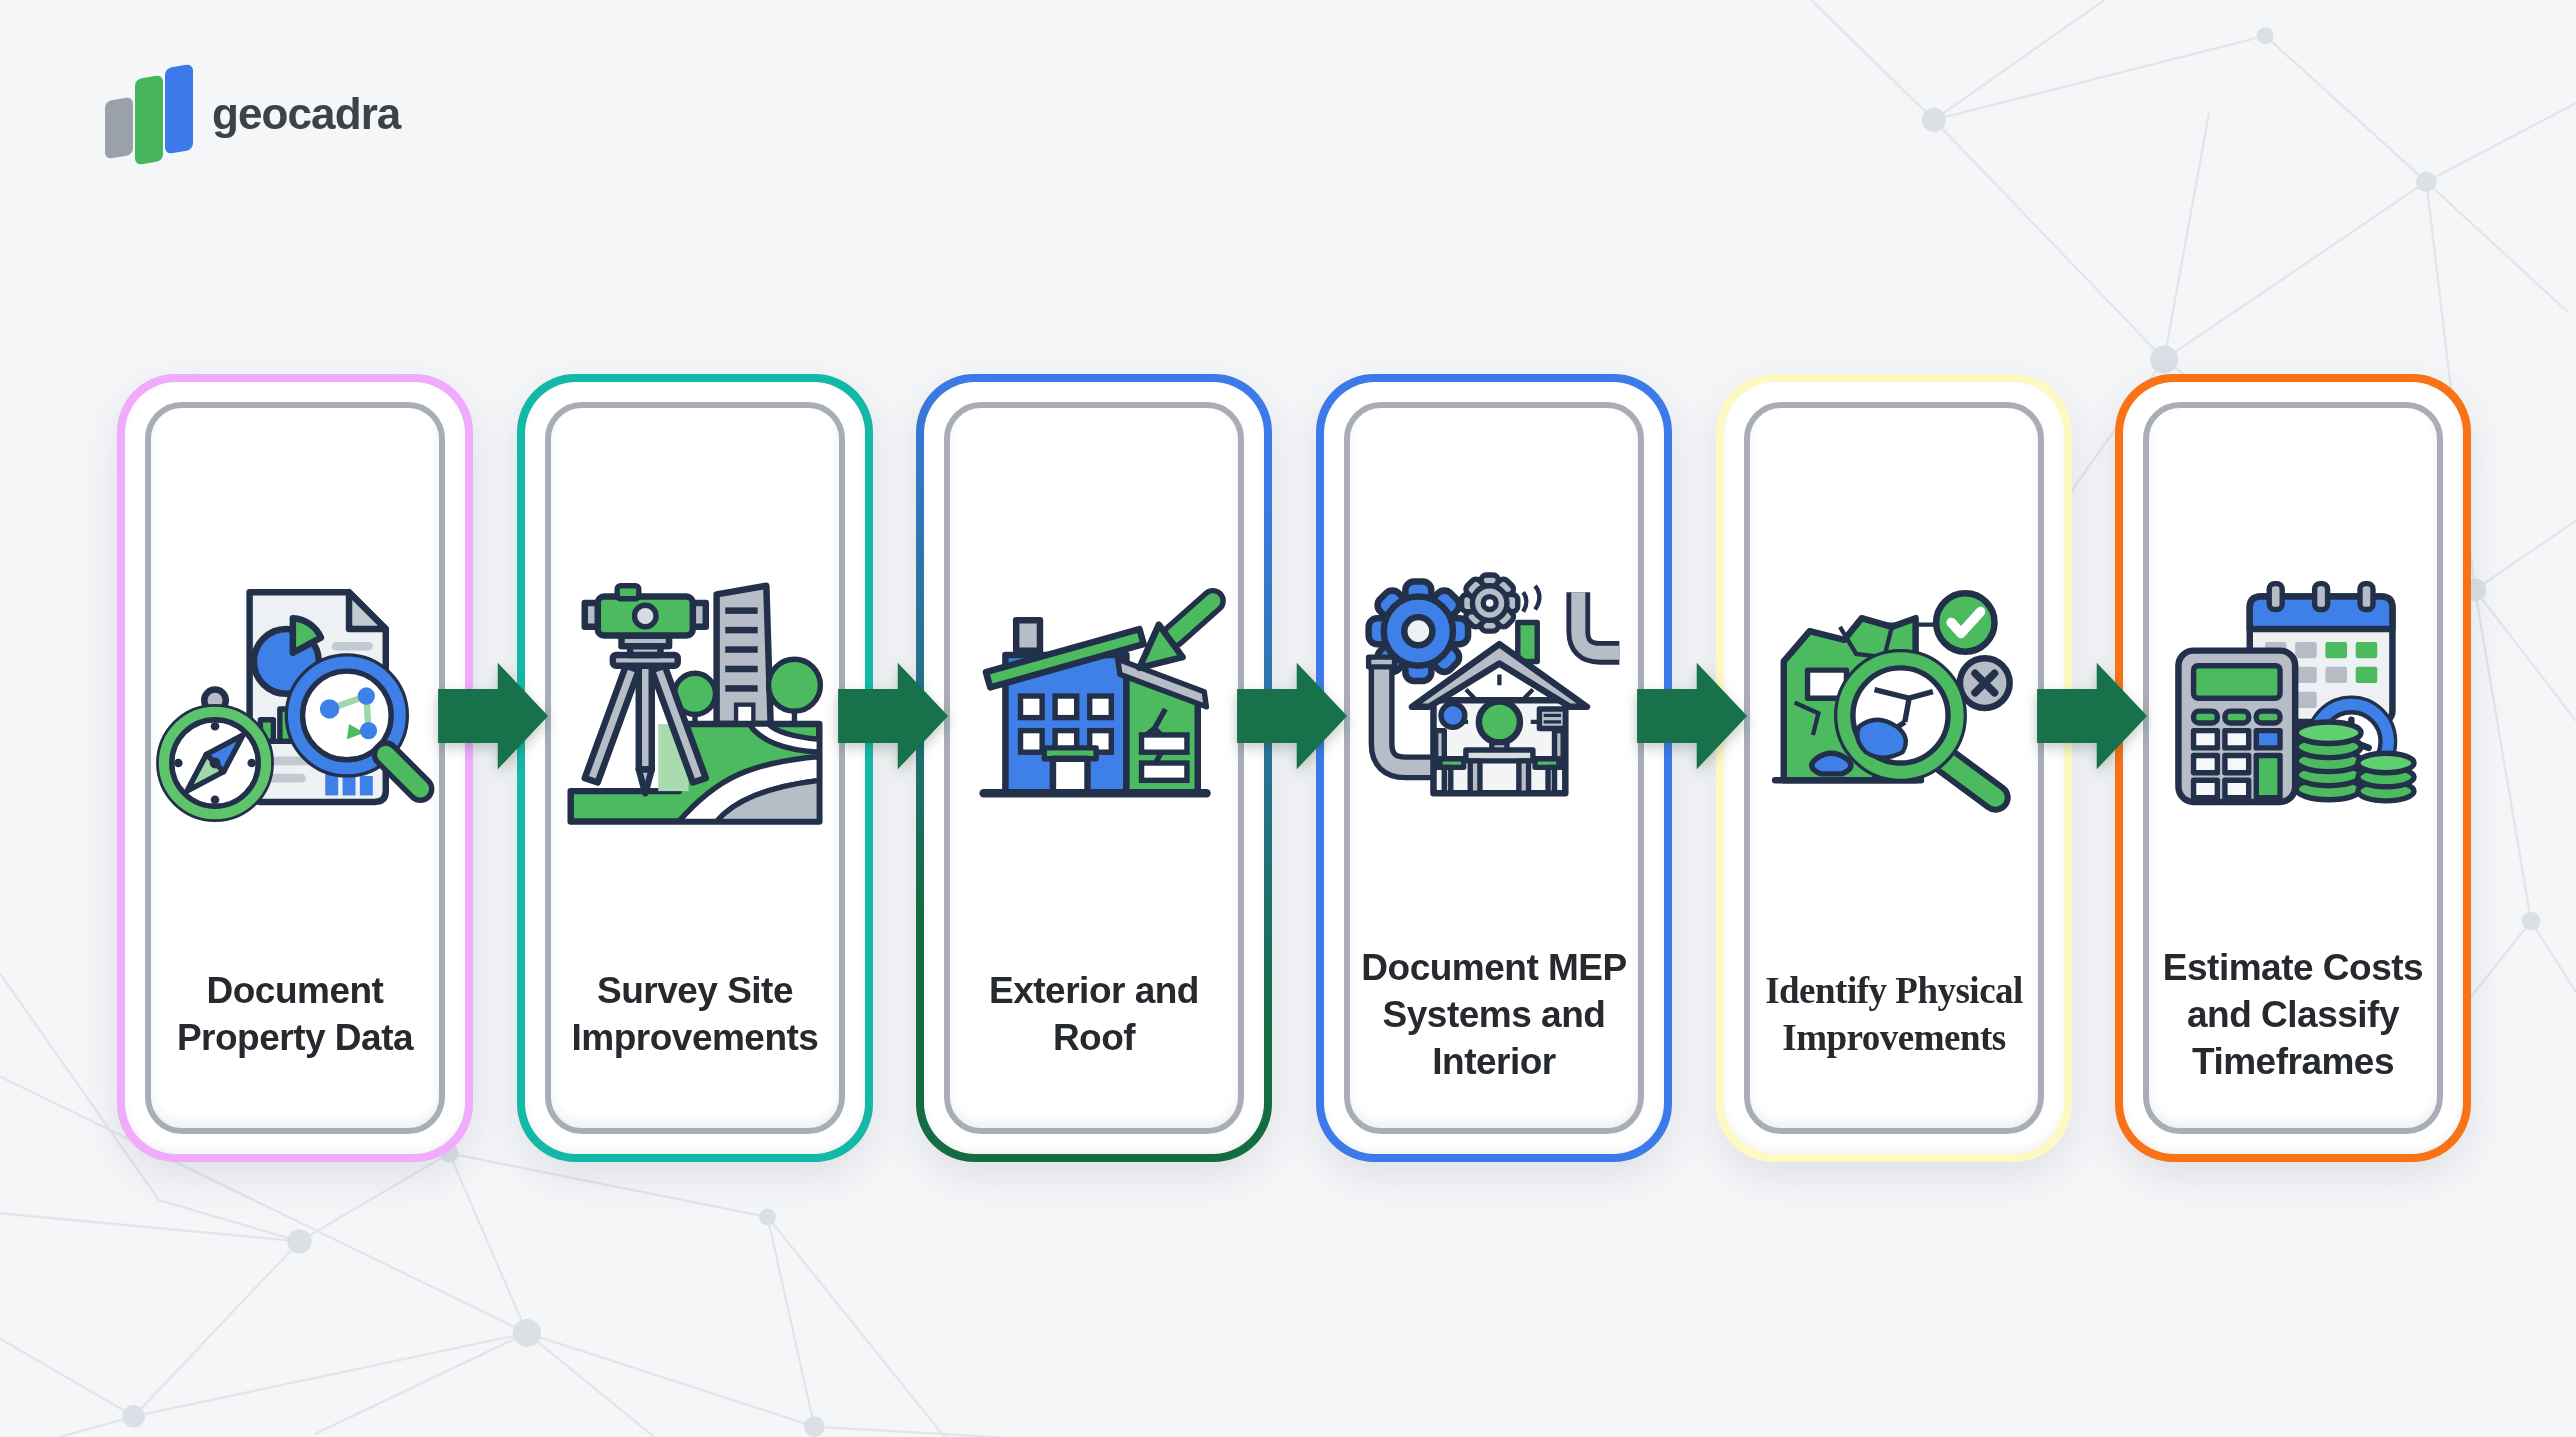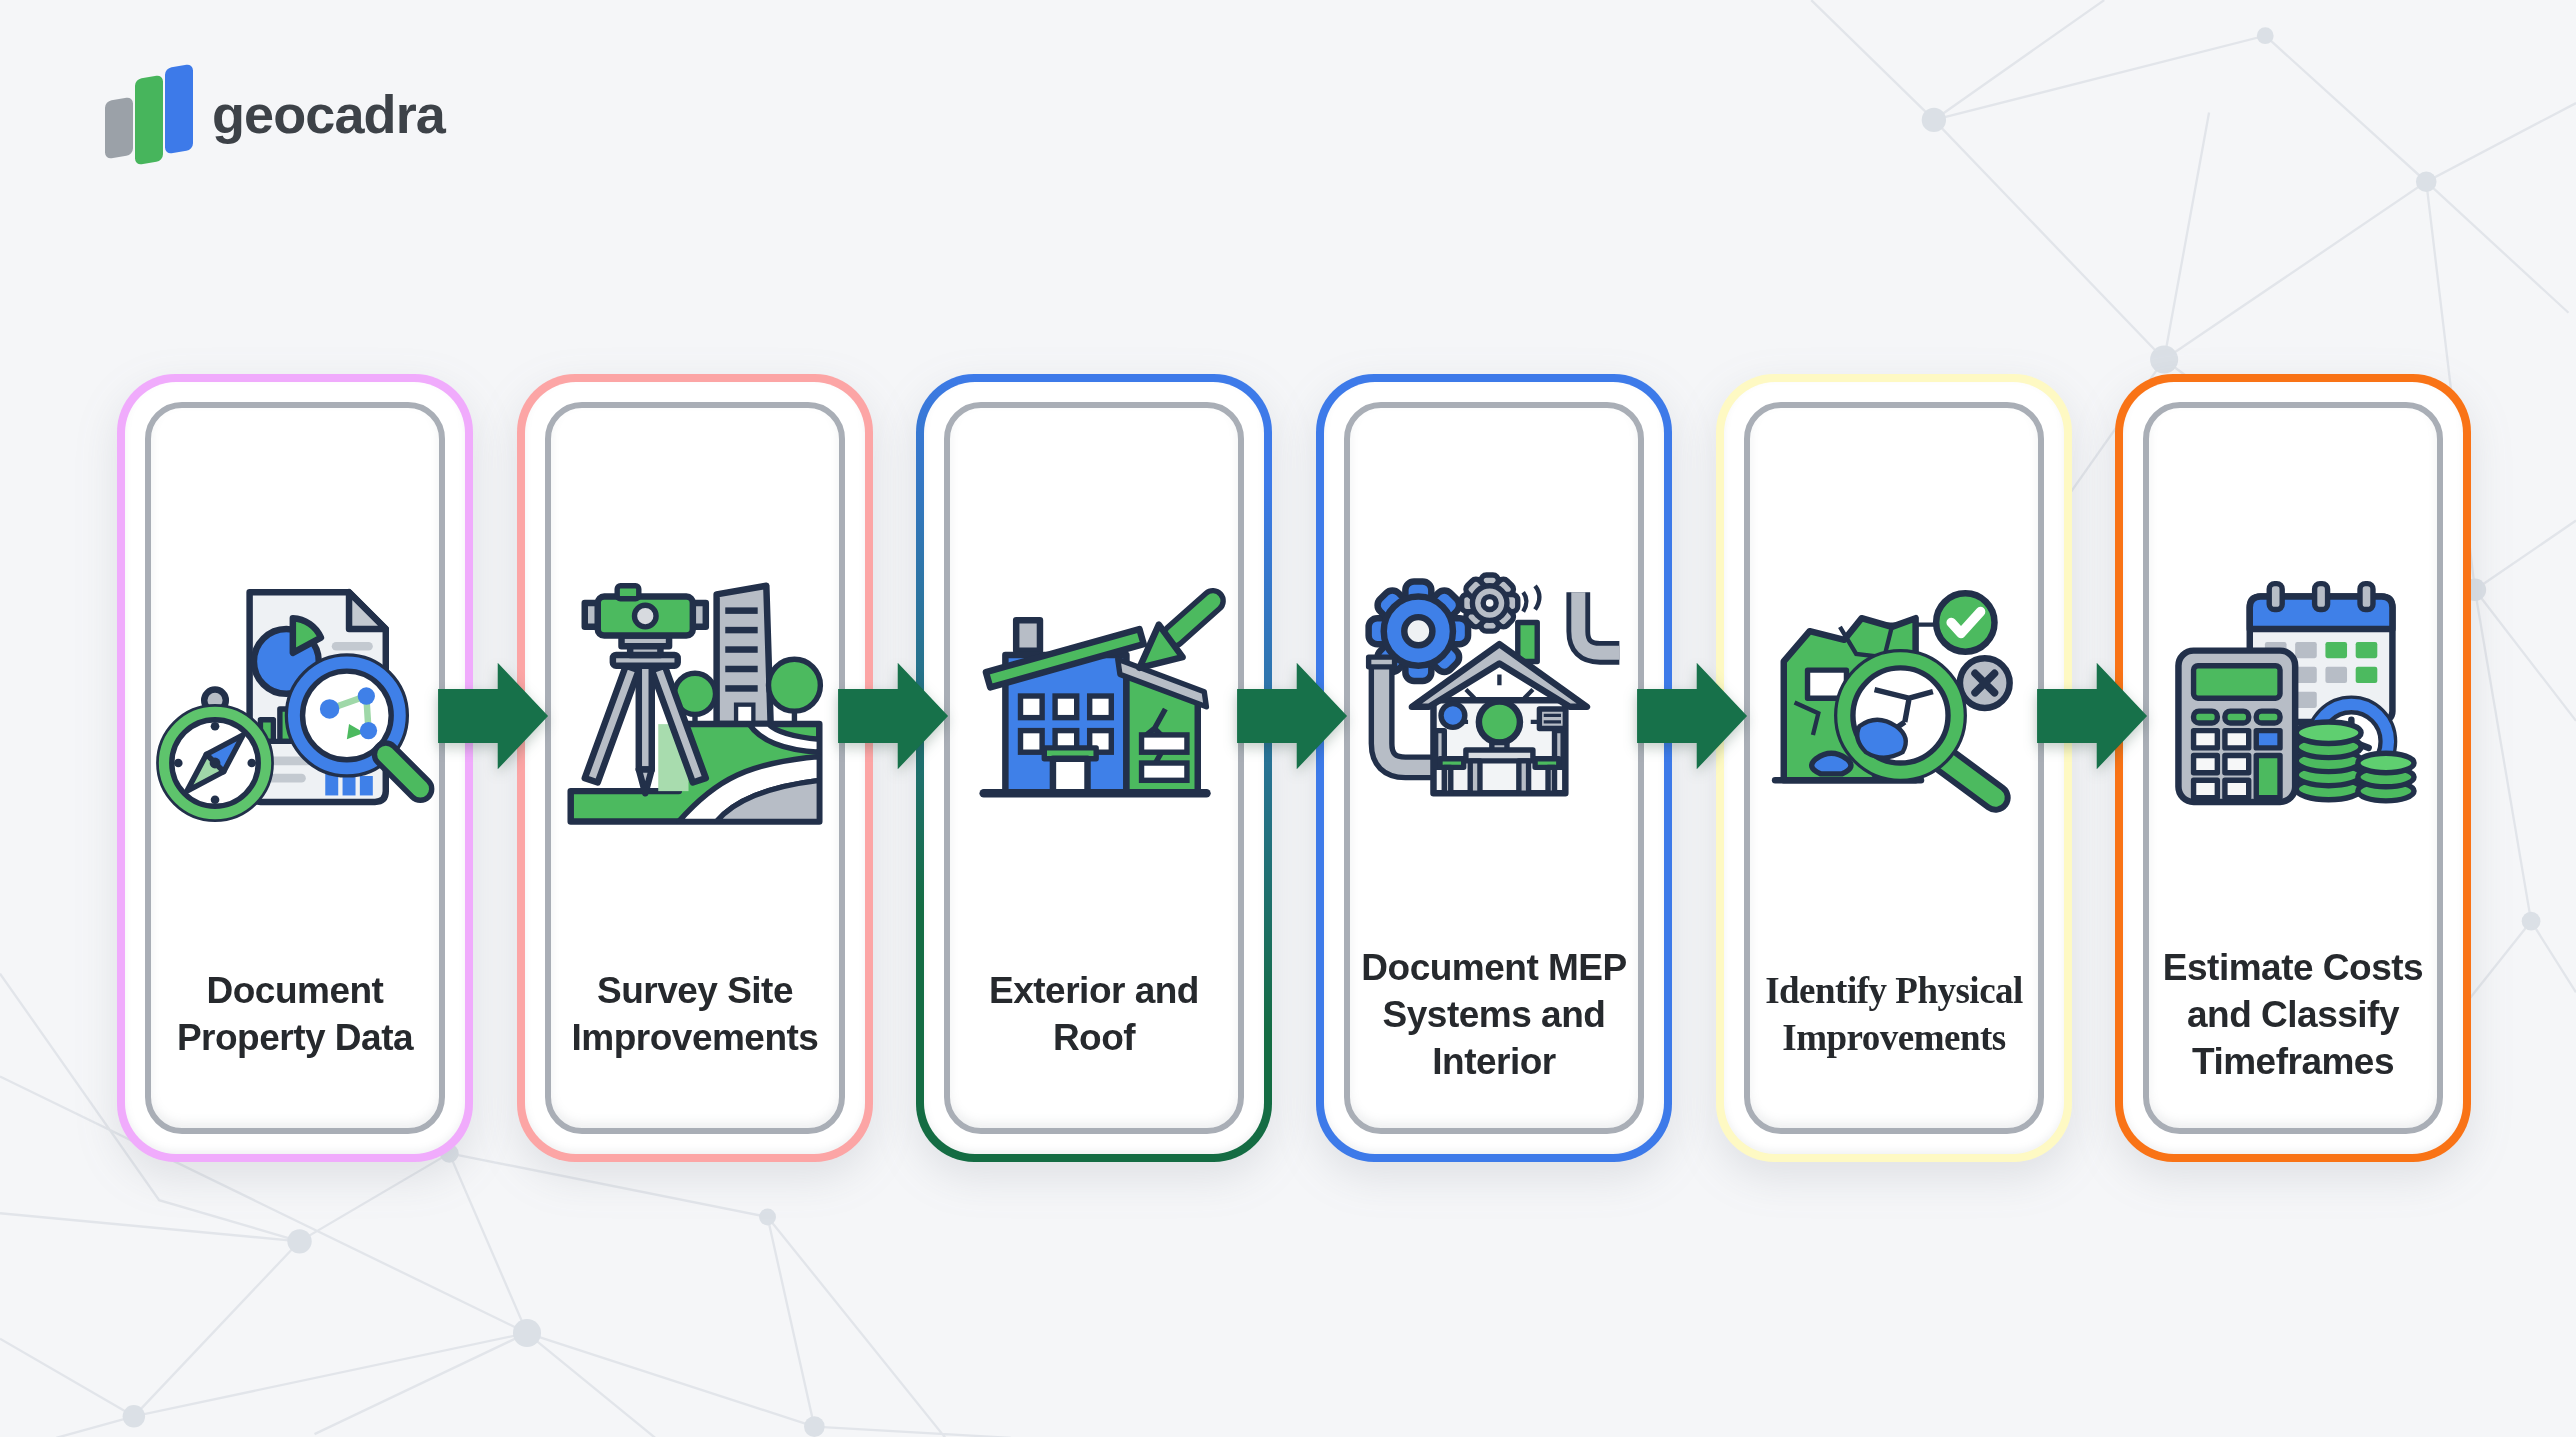--- a/index.html
+++ b/index.html
@@ -7,21 +7,21 @@
   #canvas{position:relative;width:2576px;height:1438px;background:#f5f6f8;overflow:hidden;}
   #mesh{position:absolute;left:0;top:0;z-index:0;}
 
   
   #logo{position:absolute;left:105px;top:58px;display:flex;align-items:center;z-index:2;}
   #logo-bars{position:relative;width:94px;height:112px;}
   .logo-bar{position:absolute;width:28px;border-radius:6.6px;transform:skewY(-9deg);}
   #logo-bar-1{left:0;top:41px;height:58px;}
   #logo-bar-2{left:30px;top:19px;height:86px;}
   #logo-bar-3{left:60px;top:7.5px;height:86px;}
-  #logo-text{margin-left:13px;font-size:54px;font-weight:700;color:#3d4248;letter-spacing:-0.9px;}
+  #logo-text{margin-left:13px;font-size:44px;font-weight:700;color:#3d4248;letter-spacing:-0.9px;}
 
   
   .card{position:absolute;top:374px;width:356px;height:788px;z-index:2;
         filter:drop-shadow(0 15px 20.6px rgba(90,100,115,.14));}
   .ring{width:100%;height:100%;border-radius:58px;padding:8.4px;box-sizing:border-box;}
   .mid{width:100%;height:100%;border-radius:51px;background:#ffffff;padding:19.7px;box-sizing:border-box;
        box-shadow:inset 0 -3.7px 7.5px rgba(120,128,140,.10);}
   .inner{position:relative;width:100%;height:100%;border-radius:37px;background:#ffffff;
          border:6.6px solid #a9aeb6;box-sizing:border-box;
          box-shadow:inset 0 -5.6px 9.4px rgba(120,128,140,.12);}
@@ -123,21 +123,21 @@
       <div class="step-label">
         <span>Document</span>
         <span>Property Data</span>
       </div>
     </div>
         </div>
       </div>
   </div>
 
   <div class="card" style="left:517px">
-    <div class="ring" style="background: #fca5a5;">
+    <div class="ring" style="background: #14b8a6;">
         <div class="mid">
           <div class="inner">
       <div class="icon-wrap">
         <svg viewBox="0 0 260 260">
           <path class="ic" d="M150 30 L196 22 L200 150 L150 150 Z" fill="#b7bdc6"></path>
           <rect x="158" y="42" width="30" height="6" fill="#22304a"></rect>
           <rect x="158" y="60" width="30" height="6" fill="#22304a"></rect>
           <rect x="158" y="78" width="30" height="6" fill="#22304a"></rect>
           <rect x="158" y="96" width="30" height="6" fill="#22304a"></rect>
           <rect x="158" y="114" width="30" height="6" fill="#22304a"></rect>

